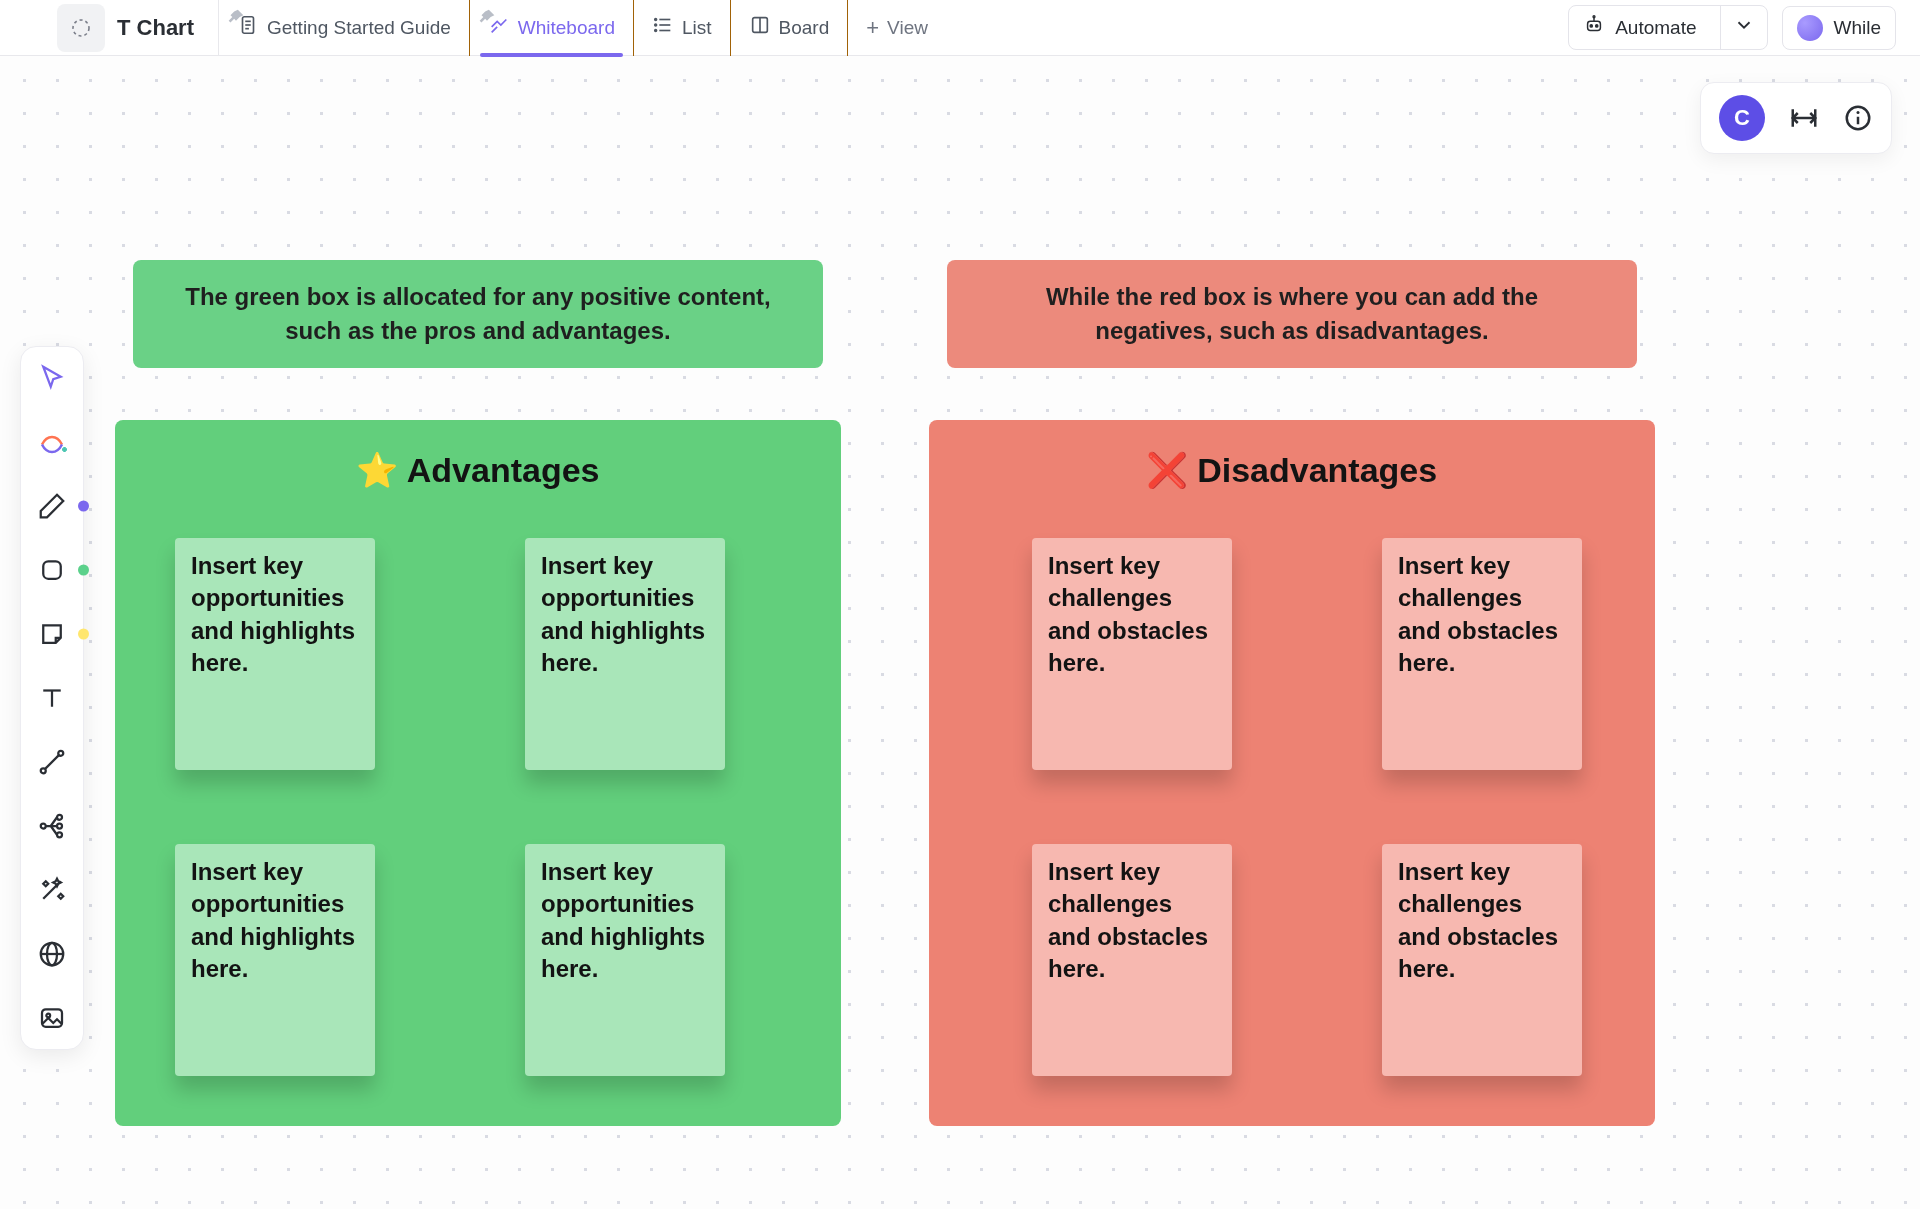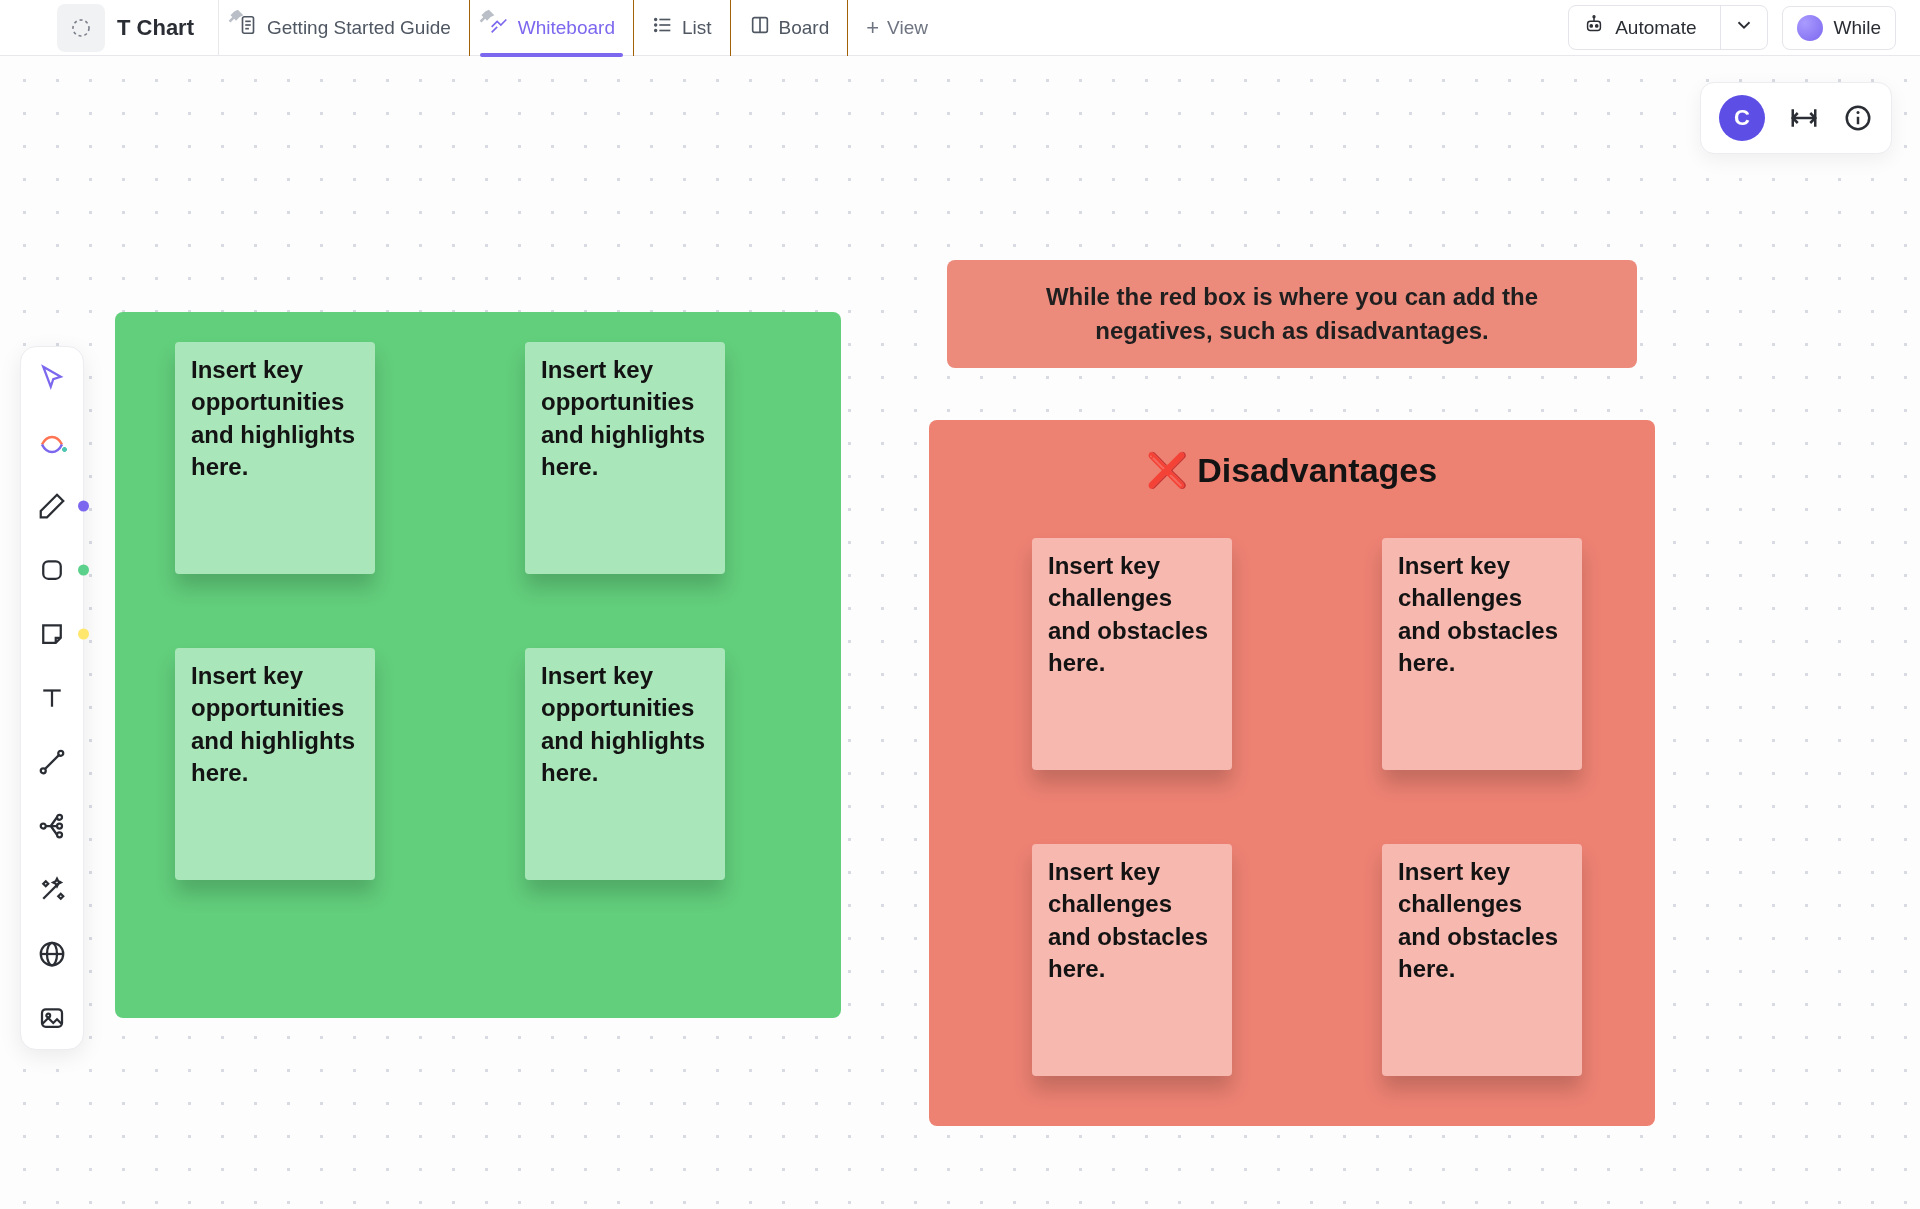--- a/index.html
+++ b/index.html
@@ -370,21 +370,25 @@
           <rect x="4" y="5" width="16" height="14" rx="3"></rect>
           <circle cx="9" cy="10" r="1.5"></circle>
           <path d="M4 17l5-5 4 4 3-3 4 4"></path>
         </svg>
     </div>
   </div>
 
   <div class="tchart">
 
     <div class="col">
+      <div class="note-head green">The green box is allocated for any positive content, such as the pros and advantages.</div>
       <div class="panel green">
+        <h2>
+          <span class="emoji">⭐</span><span>Advantages</span>
+        </h2>
         <div class="grid">
           <div class="card green">Insert key opportunities and highlights here.</div>
           <div class="card green">Insert key opportunities and highlights here.</div>
           <div class="card green">Insert key opportunities and highlights here.</div>
           <div class="card green">Insert key opportunities and highlights here.</div>
         </div>
       </div>
     </div>
 
     <div class="col">

